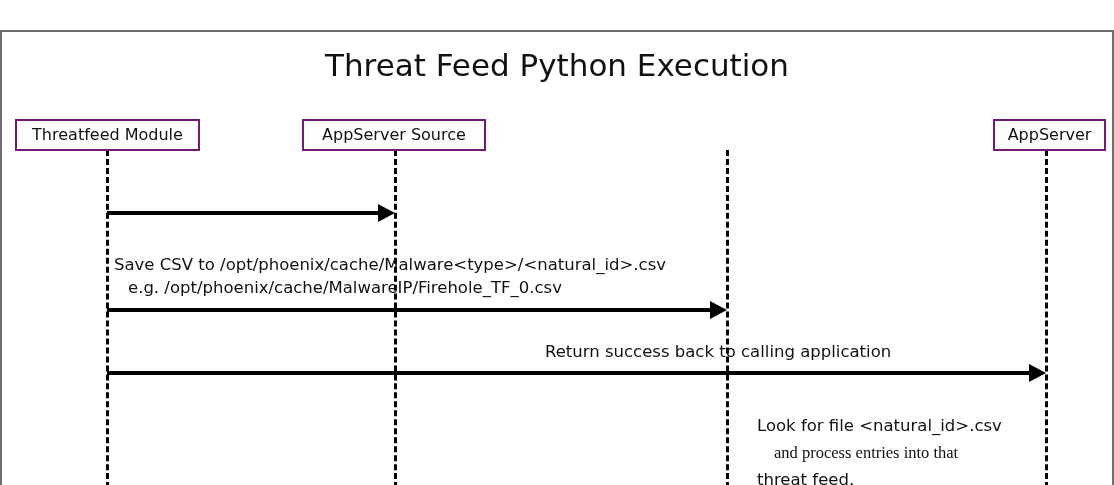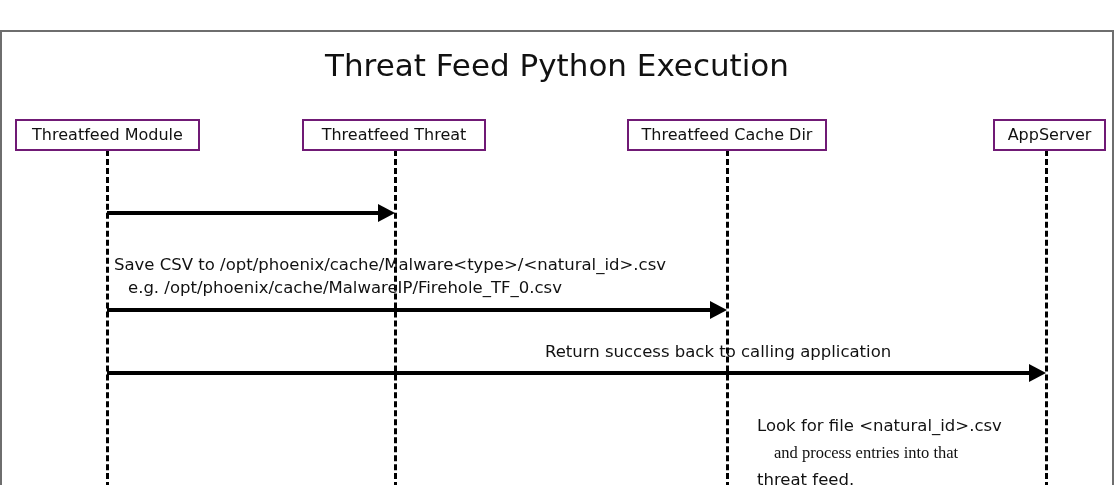--- a/index.html
+++ b/index.html
@@ -97,23 +97,22 @@
 
   <div class="diagram-title">Threat Feed Python Execution</div>
 
   <div class="lifeline" style="left:104px; top:118px; height:365px;"></div>
   <div class="lifeline" style="left:392px; top:118px; height:365px;"></div>
   <div class="lifeline" style="left:724px; top:118px; height:365px;"></div>
   <div class="lifeline" style="left:1043px; top:118px; height:365px;"></div>
 
   <div class="participant" style="left:13px; top:87px; width:185px;">Threatfeed Module</div>
 
-  <div class="participant" style="left:300px; top:87px; width:184px;">Threatfeed Threat</div>
+  <div class="participant" style="left:300px; top:87px; width:184px;">AppServer Source</div>
 
-  <div class="participant" style="left:625px; top:87px; width:200px;">Threatfeed Cache Dir</div>
 
   <div class="participant" style="left:991px; top:87px; width:113px;">AppServer</div>
 
   <div class="msg" style="left:105px; top:179px; width:271px;"></div>
   <div class="arrowhead right" style="left:376px; top:172px;"></div>
 
   <div class="msg-label" style="left:112px; top:221px;">Save CSV to /opt/phoenix/cache/Malware&lt;type&gt;/&lt;natural_id&gt;.csv</div>
   <div class="msg-label" style="left:126px; top:244px;text-align:right;">e.g. /opt/phoenix/cache/MalwareIP/Firehole_TF_0.csv</div>
   <div class="msg" style="left:105px; top:276px; width:603px;"></div>
   <div class="arrowhead right" style="left:708px; top:269px;"></div>

